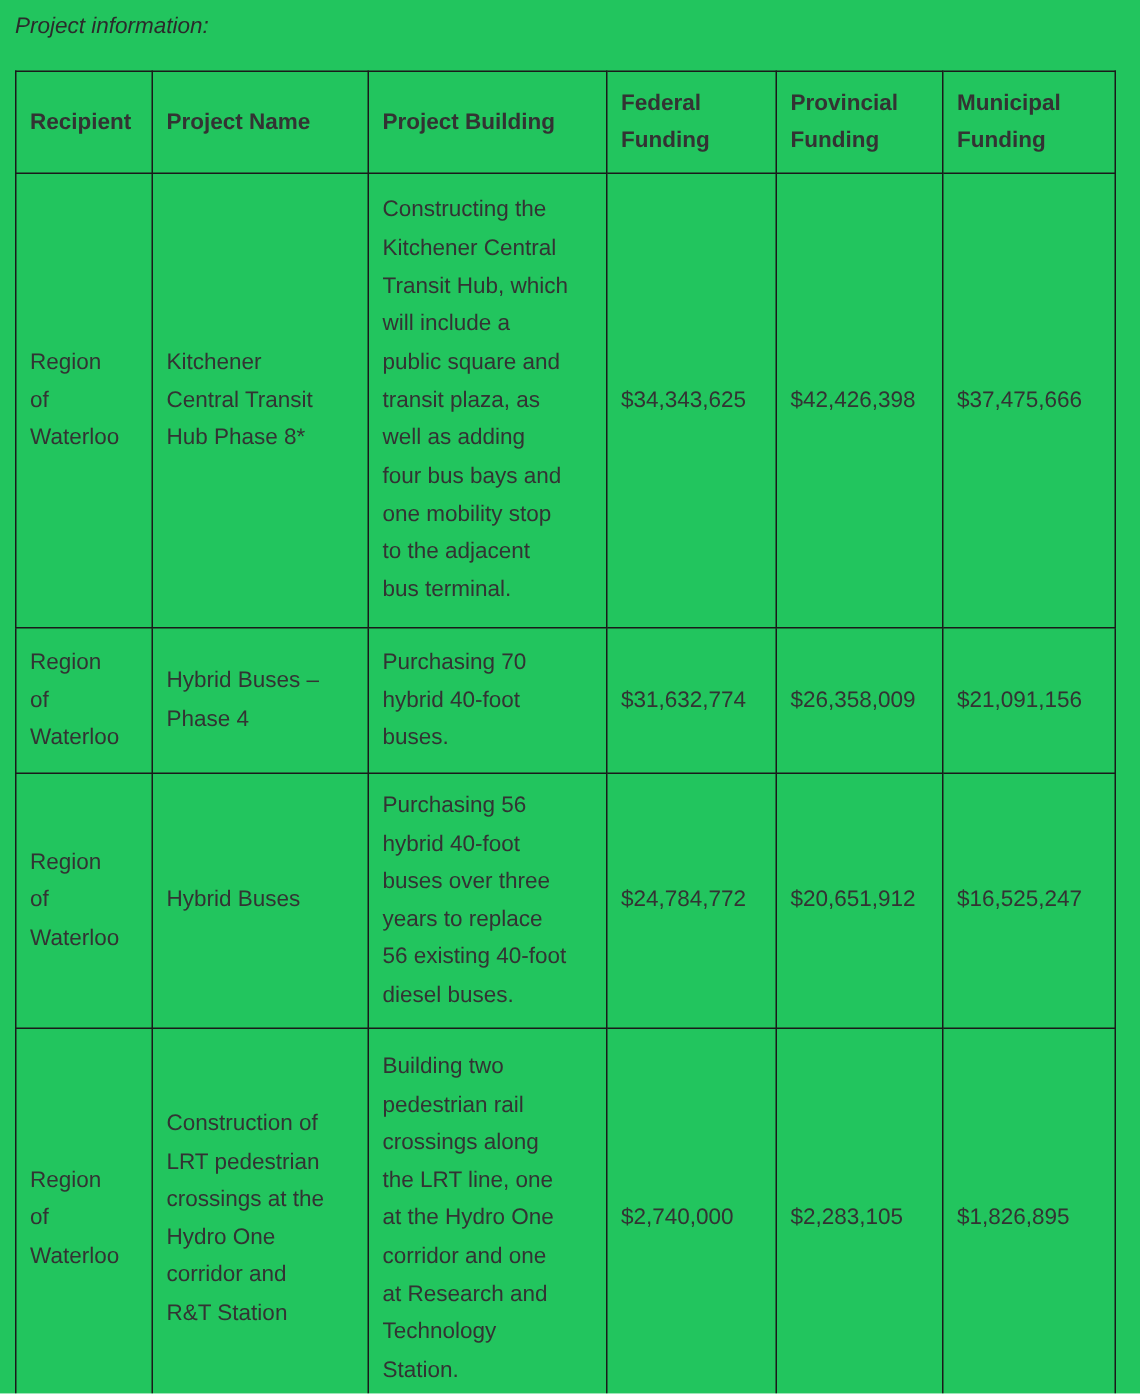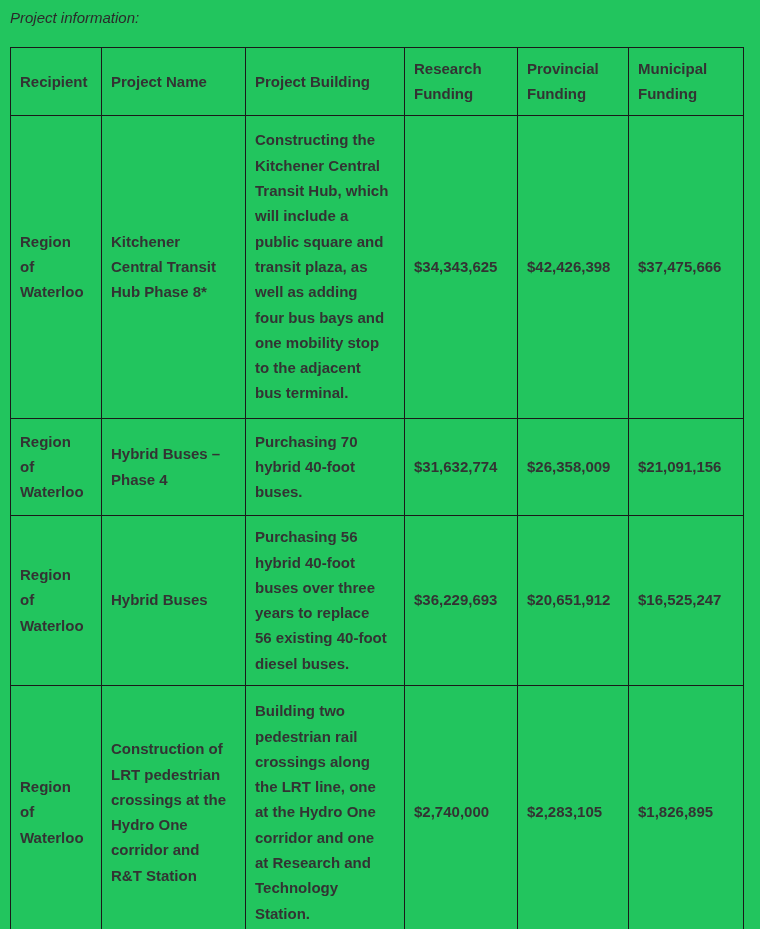--- a/index.html
+++ b/index.html
@@ -32,21 +32,20 @@
   .info-table th,
   .info-table td {
     border: 1px solid #1a1a1a;
     vertical-align: middle;
     text-align: left;
     padding: 8px 9px;
     font-size: 15px;
     line-height: 25.3px;
     white-space: pre-line;
     overflow: hidden;
-    font-weight: bold;
   }
   .info-table th {
     font-weight: bold;
     color: #333333;
   }
   col.c-recipient  { width: 91px; }
   col.c-name       { width: 144px; }
   col.c-details    { width: 159px; }
   col.c-federal    { width: 113px; }
   col.c-provincial { width: 111px; }
@@ -71,21 +70,21 @@
       <col class="c-details">
       <col class="c-federal">
       <col class="c-provincial">
       <col class="c-municipal">
     </colgroup>
     <thead>
       <tr class="r-header">
         <th>Recipient</th>
         <th>Project Name</th>
         <th>Project Building</th>
-        <th>Research
+        <th>Federal
 Funding</th>
         <th>Provincial
 Funding</th>
         <th>Municipal
 Funding</th>
       </tr>
     </thead>
     <tbody>
       <tr class="r-0">
         <td>Region
@@ -126,21 +125,21 @@
         <td>Region
 of
 Waterloo</td>
         <td>Hybrid Buses</td>
         <td>Purchasing 56
 hybrid 40-foot
 buses over three
 years to replace
 56 existing 40-foot
 diesel buses.</td>
-        <td>$36,229,693</td>
+        <td>$24,784,772</td>
         <td>$20,651,912</td>
         <td>$16,525,247</td>
       </tr>
       <tr class="r-3">
         <td>Region
 of
 Waterloo</td>
         <td>Construction of
 LRT pedestrian
 crossings at the

